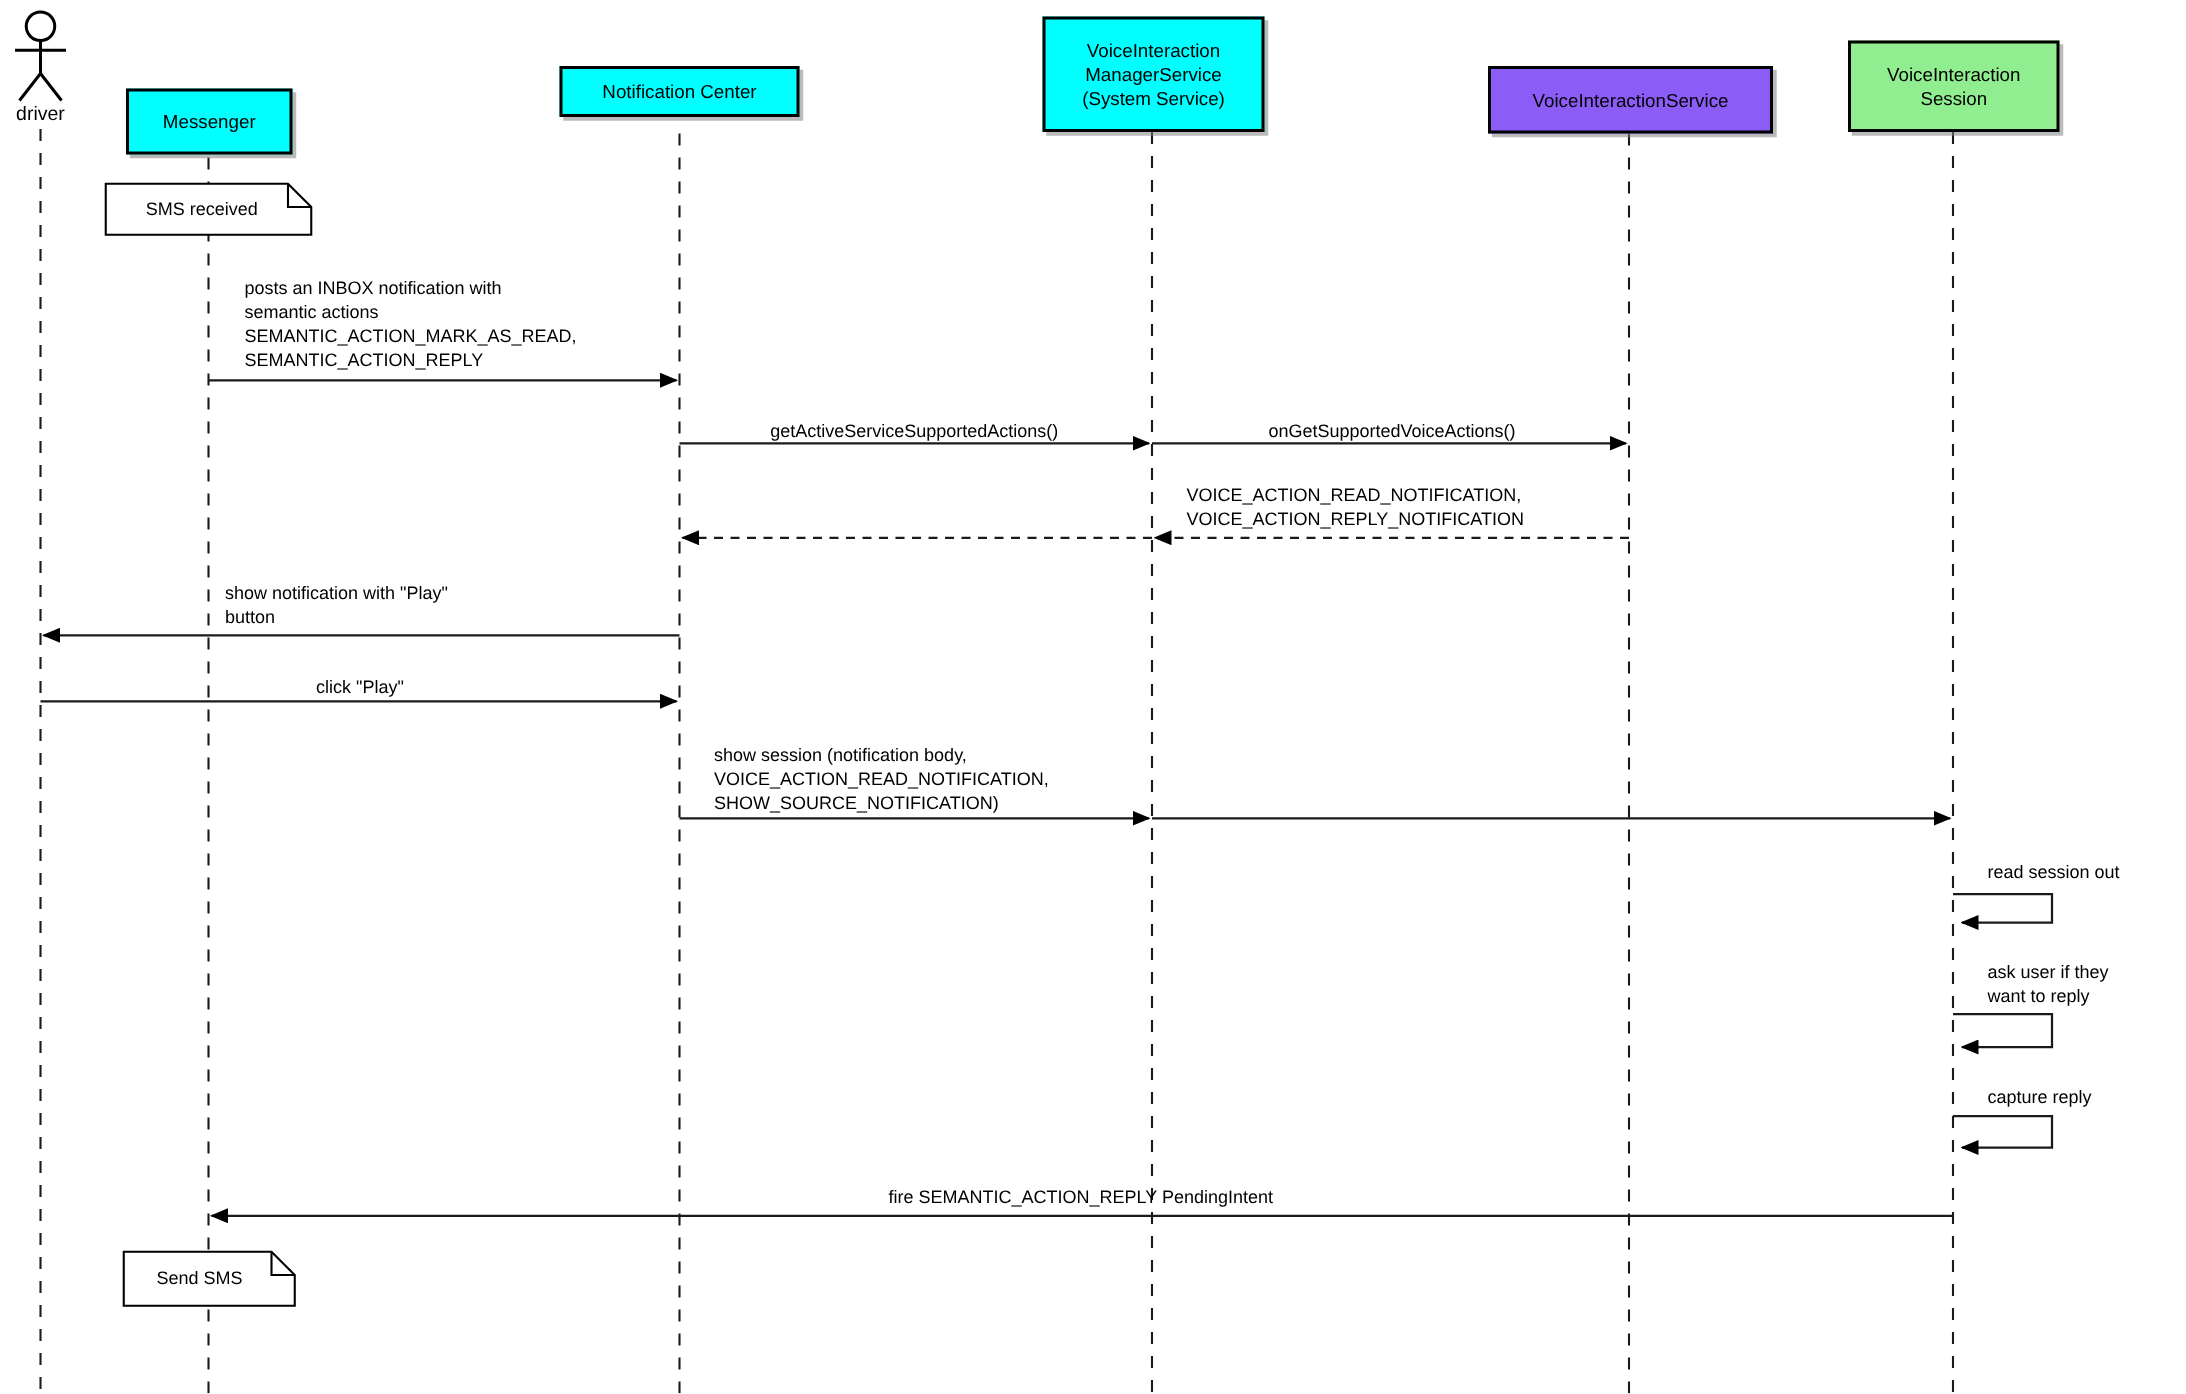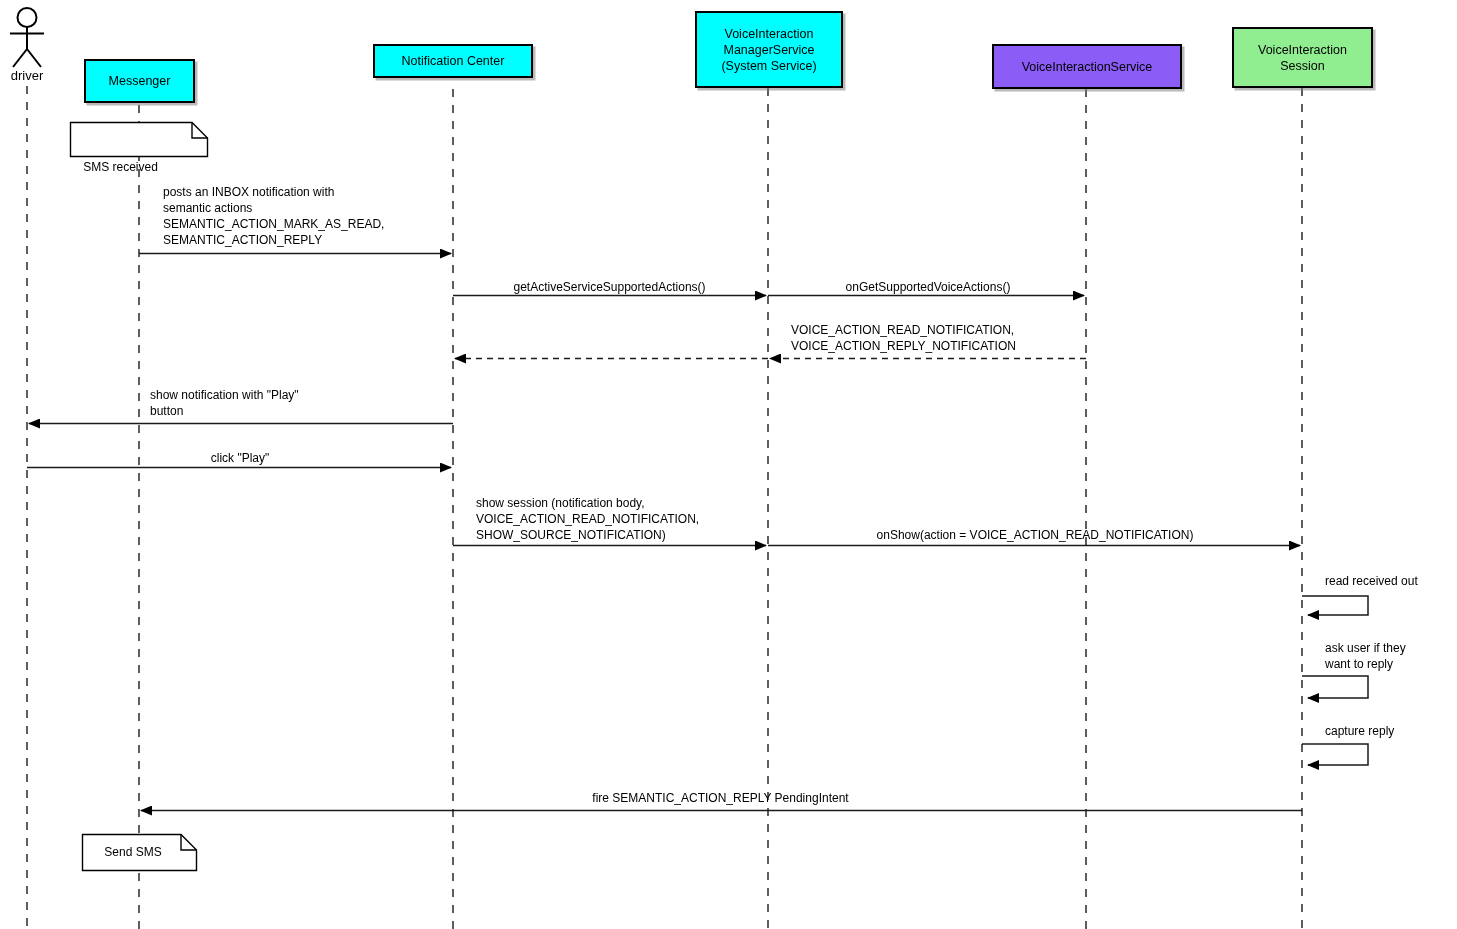--- a/index.html
+++ b/index.html
@@ -100,37 +100,36 @@
 
   <div class="participant p0" style="background-color: rgb(0, 255, 255);">Messenger</div>
   <div class="participant p1" style="background-color: rgb(0, 255, 255);">Notification Center</div>
   <div class="participant p2" style="background-color: rgb(0, 255, 255);">VoiceInteraction
 ManagerService
 (System Service)</div>
   <div class="participant p3" style="background-color: #8b5cf6;">VoiceInteractionService</div>
   <div class="participant p4" style="background-color: rgb(144, 238, 144);">VoiceInteraction
 Session</div>
 
-  <div class="note-label" style="left:58px;top:132px;width:125px;margin-top:28px;">SMS received</div>
+  <div class="note-label" style="left:72px;top:132px;width:125px;">SMS received</div>
   <div class="note-label" style="left:82px;top:845px;width:102px;">Send SMS</div>
 
   <div class="msg" style="left:163px;top:184px;">posts an INBOX notification with
 semantic actions
 SEMANTIC_ACTION_MARK_AS_READ,
 SEMANTIC_ACTION_REPLY</div>
   <div class="msg c" style="left:453px;top:279px;width:313px;">getActiveServiceSupportedActions()</div>
   <div class="msg c" style="left:770px;top:279px;width:316px;">onGetSupportedVoiceActions()</div>
   <div class="msg" style="left:791px;top:322px;">VOICE_ACTION_READ_NOTIFICATION,
 VOICE_ACTION_REPLY_NOTIFICATION</div>
   <div class="msg" style="left:150px;top:387px;">show notification with "Play"
 button</div>
   <div class="msg c" style="left:27px;top:450px;width:426px;">click "Play"</div>
   <div class="msg" style="left:476px;top:495px;">show session (notification body,
 VOICE_ACTION_READ_NOTIFICATION,
 SHOW_SOURCE_NOTIFICATION)</div>
-  <div class="msg c" style="left:768px;top:527px;width:534px;">onShow(action = VOICE_ACTION_READ_NOTIFICATION)</div>
-  <div class="msg" style="left:1325px;top:573px;">read received out</div>
+  <div class="msg" style="left:1325px;top:573px;">read session out</div>
   <div class="msg" style="left:1325px;top:640px;">ask user if they
 want to reply</div>
   <div class="msg" style="left:1325px;top:723px;">capture reply</div>
   <div class="msg c" style="left:139px;top:790px;width:1163px;">fire SEMANTIC_ACTION_REPLY PendingIntent</div>
 
 </div>
 
 </body></html>

